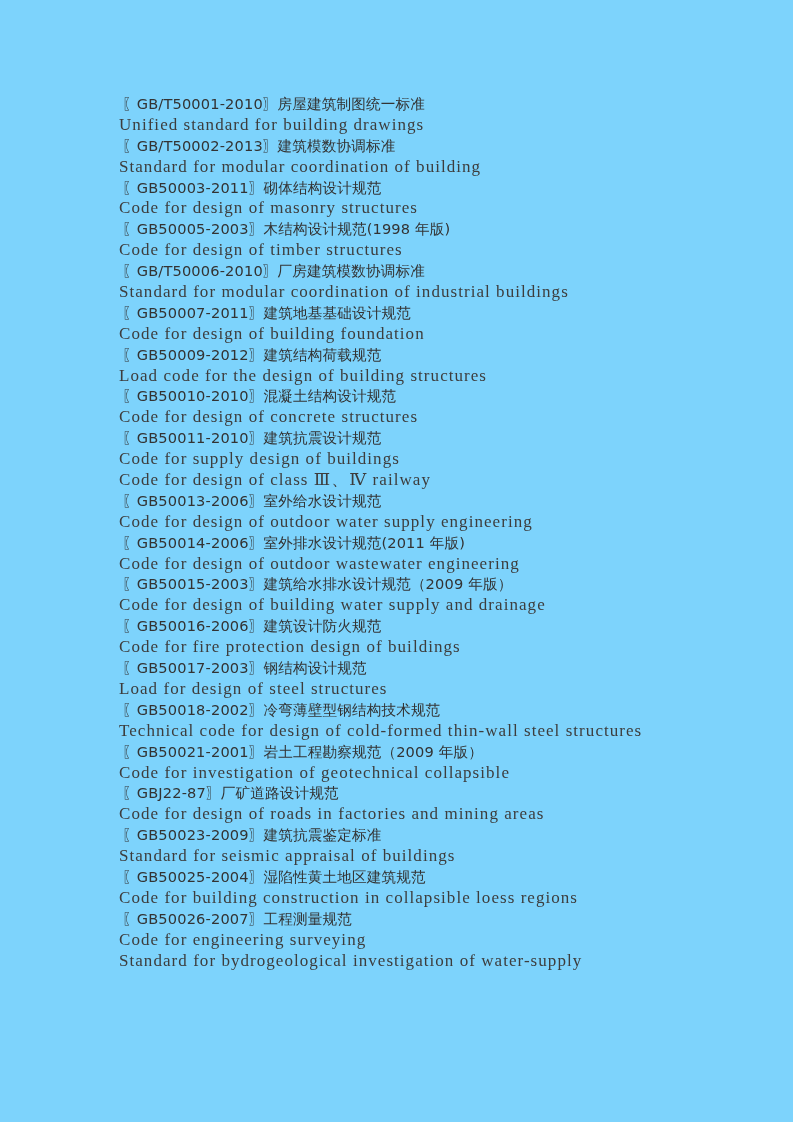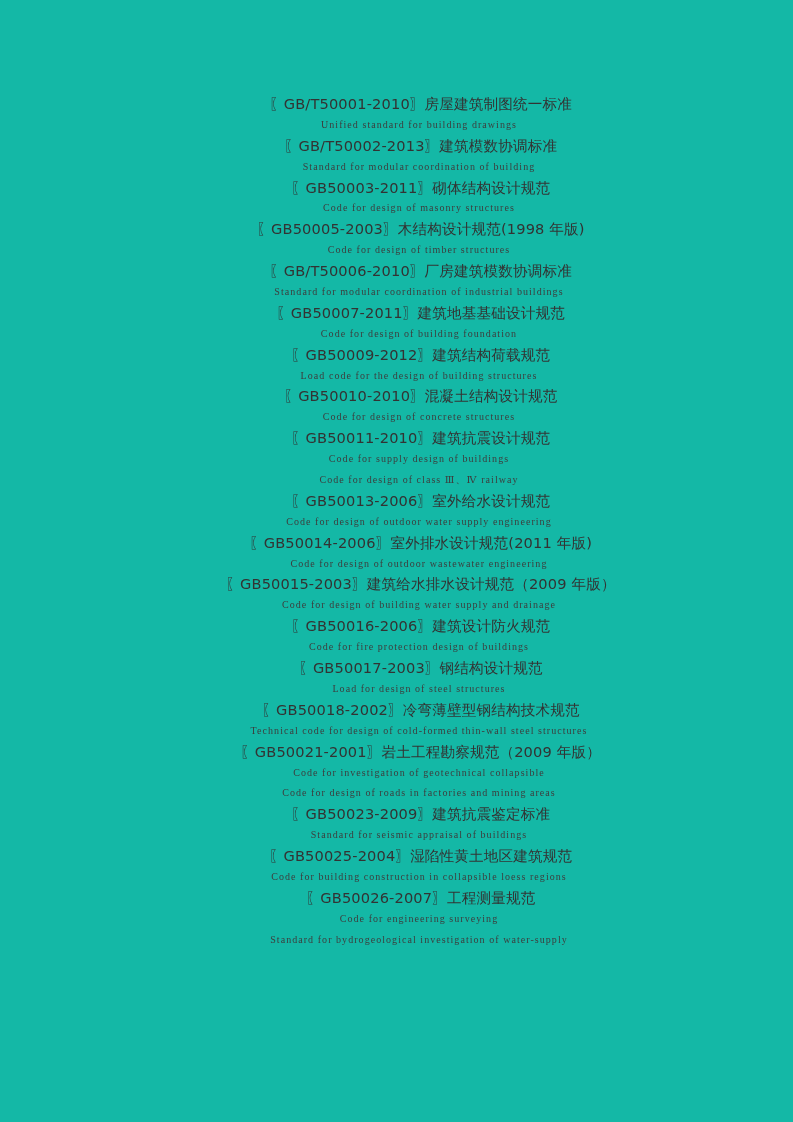--- a/index.html
+++ b/index.html
@@ -14,41 +14,40 @@
     position: relative;
     overflow: hidden;
     font-family: "Liberation Serif", "DejaVu Serif", serif;
   }
   .page {
     position: absolute;
     left: 0;
     top: 0;
     width: 793px;
     height: 1122px;
-    background: #14b8a6;
-    text-align: center;
+    background: #7dd3fc;
   }
   .doc-body {
     position: absolute;
     left: 119px;
     top: 94px;
     width: 600px;
   }
   .line {
     height: 20.9px;
     line-height: 20.9px;
     white-space: pre;
     color: #3b3b3b;
     margin: 0;
     padding: 0;
   }
   
   .line.en {
     font-family: "Liberation Serif", "DejaVu Serif", serif;
-    font-size: 10px;
+    font-size: 17px;
     letter-spacing: 1.05px;
     color: #3d3d3d;
     text-indent: 0;
   }
   
   .line.zh {
     font-family: "DejaVu Sans", "Liberation Sans", sans-serif;
     font-size: 14.6px;
     letter-spacing: 0.15px;
     color: #333333;
@@ -86,20 +85,21 @@
       <div class="line zh">〖GB50015-2003〗建筑给水排水设计规范（2009 年版）</div>
       <div class="line en">Code for design of building water supply and drainage</div>
       <div class="line zh">〖GB50016-2006〗建筑设计防火规范</div>
       <div class="line en">Code for fire protection design of buildings</div>
       <div class="line zh">〖GB50017-2003〗钢结构设计规范</div>
       <div class="line en">Load for design of steel structures</div>
       <div class="line zh">〖GB50018-2002〗冷弯薄壁型钢结构技术规范</div>
       <div class="line en">Technical code for design of cold-formed thin-wall steel structures</div>
       <div class="line zh">〖GB50021-2001〗岩土工程勘察规范（2009 年版）</div>
       <div class="line en">Code for investigation of geotechnical collapsible</div>
+      <div class="line zh">〖GBJ22-87〗厂矿道路设计规范</div>
       <div class="line en">Code for design of roads in factories and mining areas</div>
       <div class="line zh">〖GB50023-2009〗建筑抗震鉴定标准</div>
       <div class="line en">Standard for seismic appraisal of buildings</div>
       <div class="line zh">〖GB50025-2004〗湿陷性黄土地区建筑规范</div>
       <div class="line en">Code for building construction in collapsible loess regions</div>
       <div class="line zh">〖GB50026-2007〗工程测量规范</div>
       <div class="line en">Code for engineering surveying</div>
       <div class="line en">Standard for bydrogeological investigation of water-supply</div>
     </div>
 </div>

